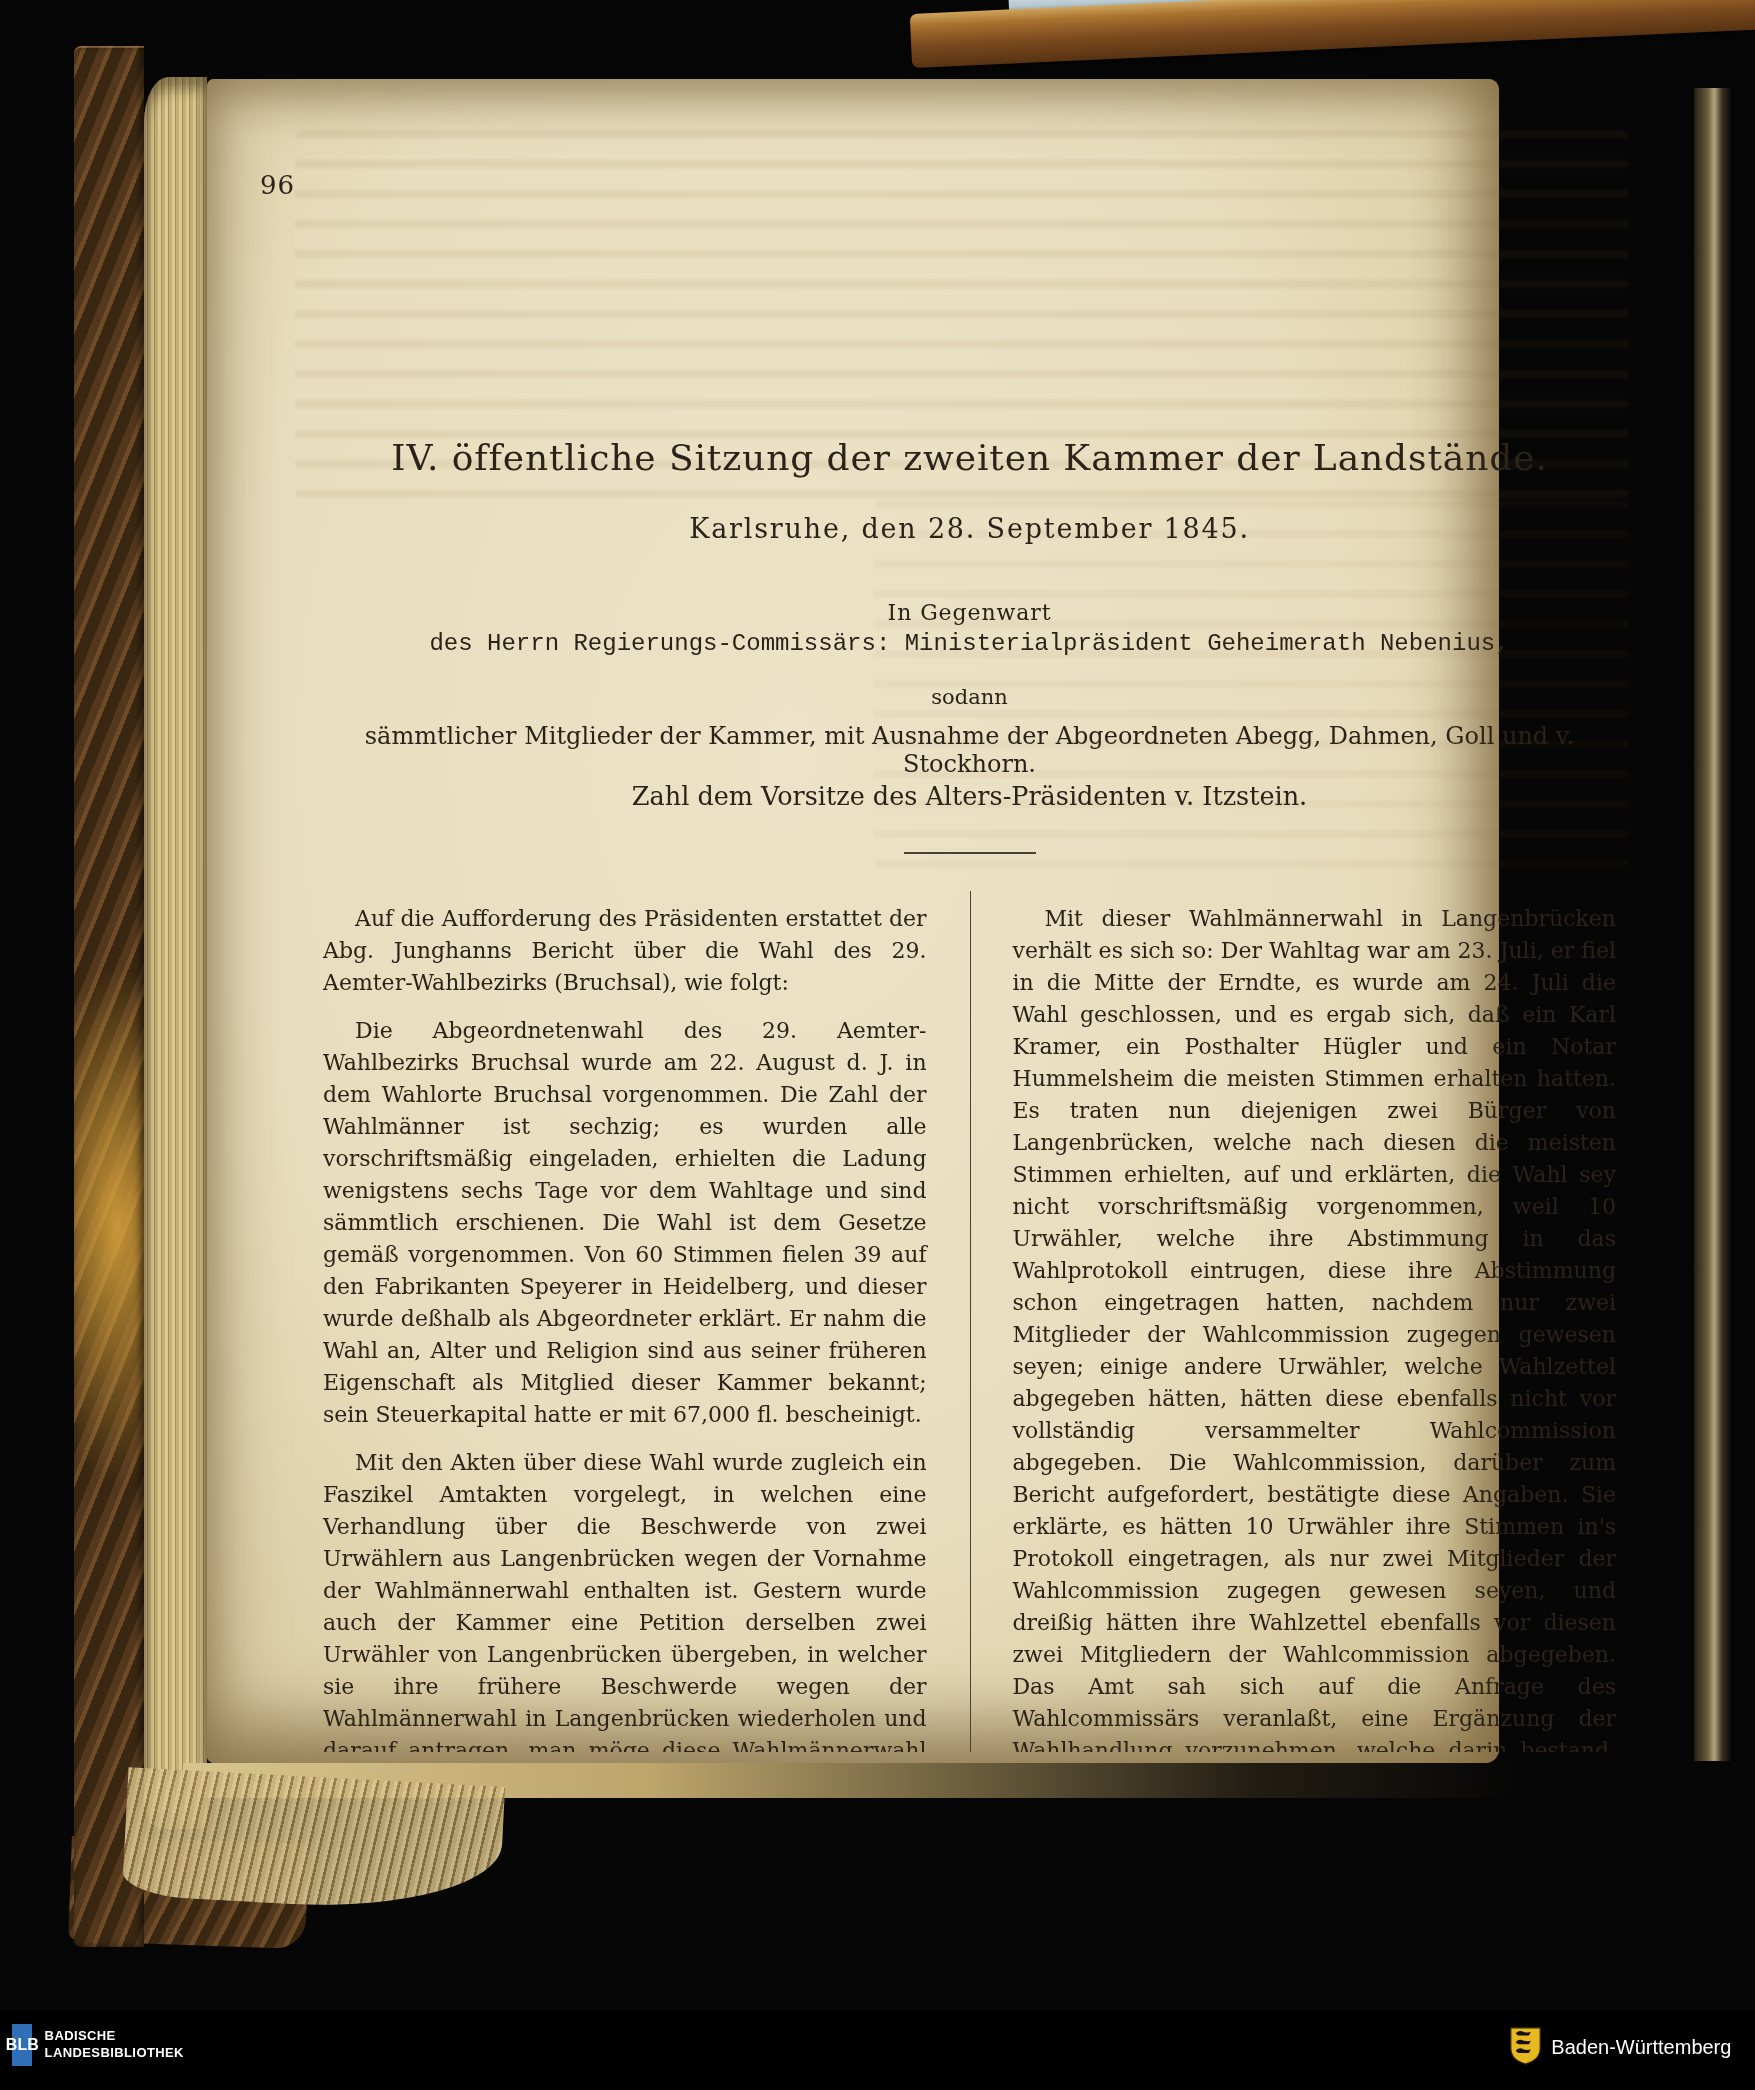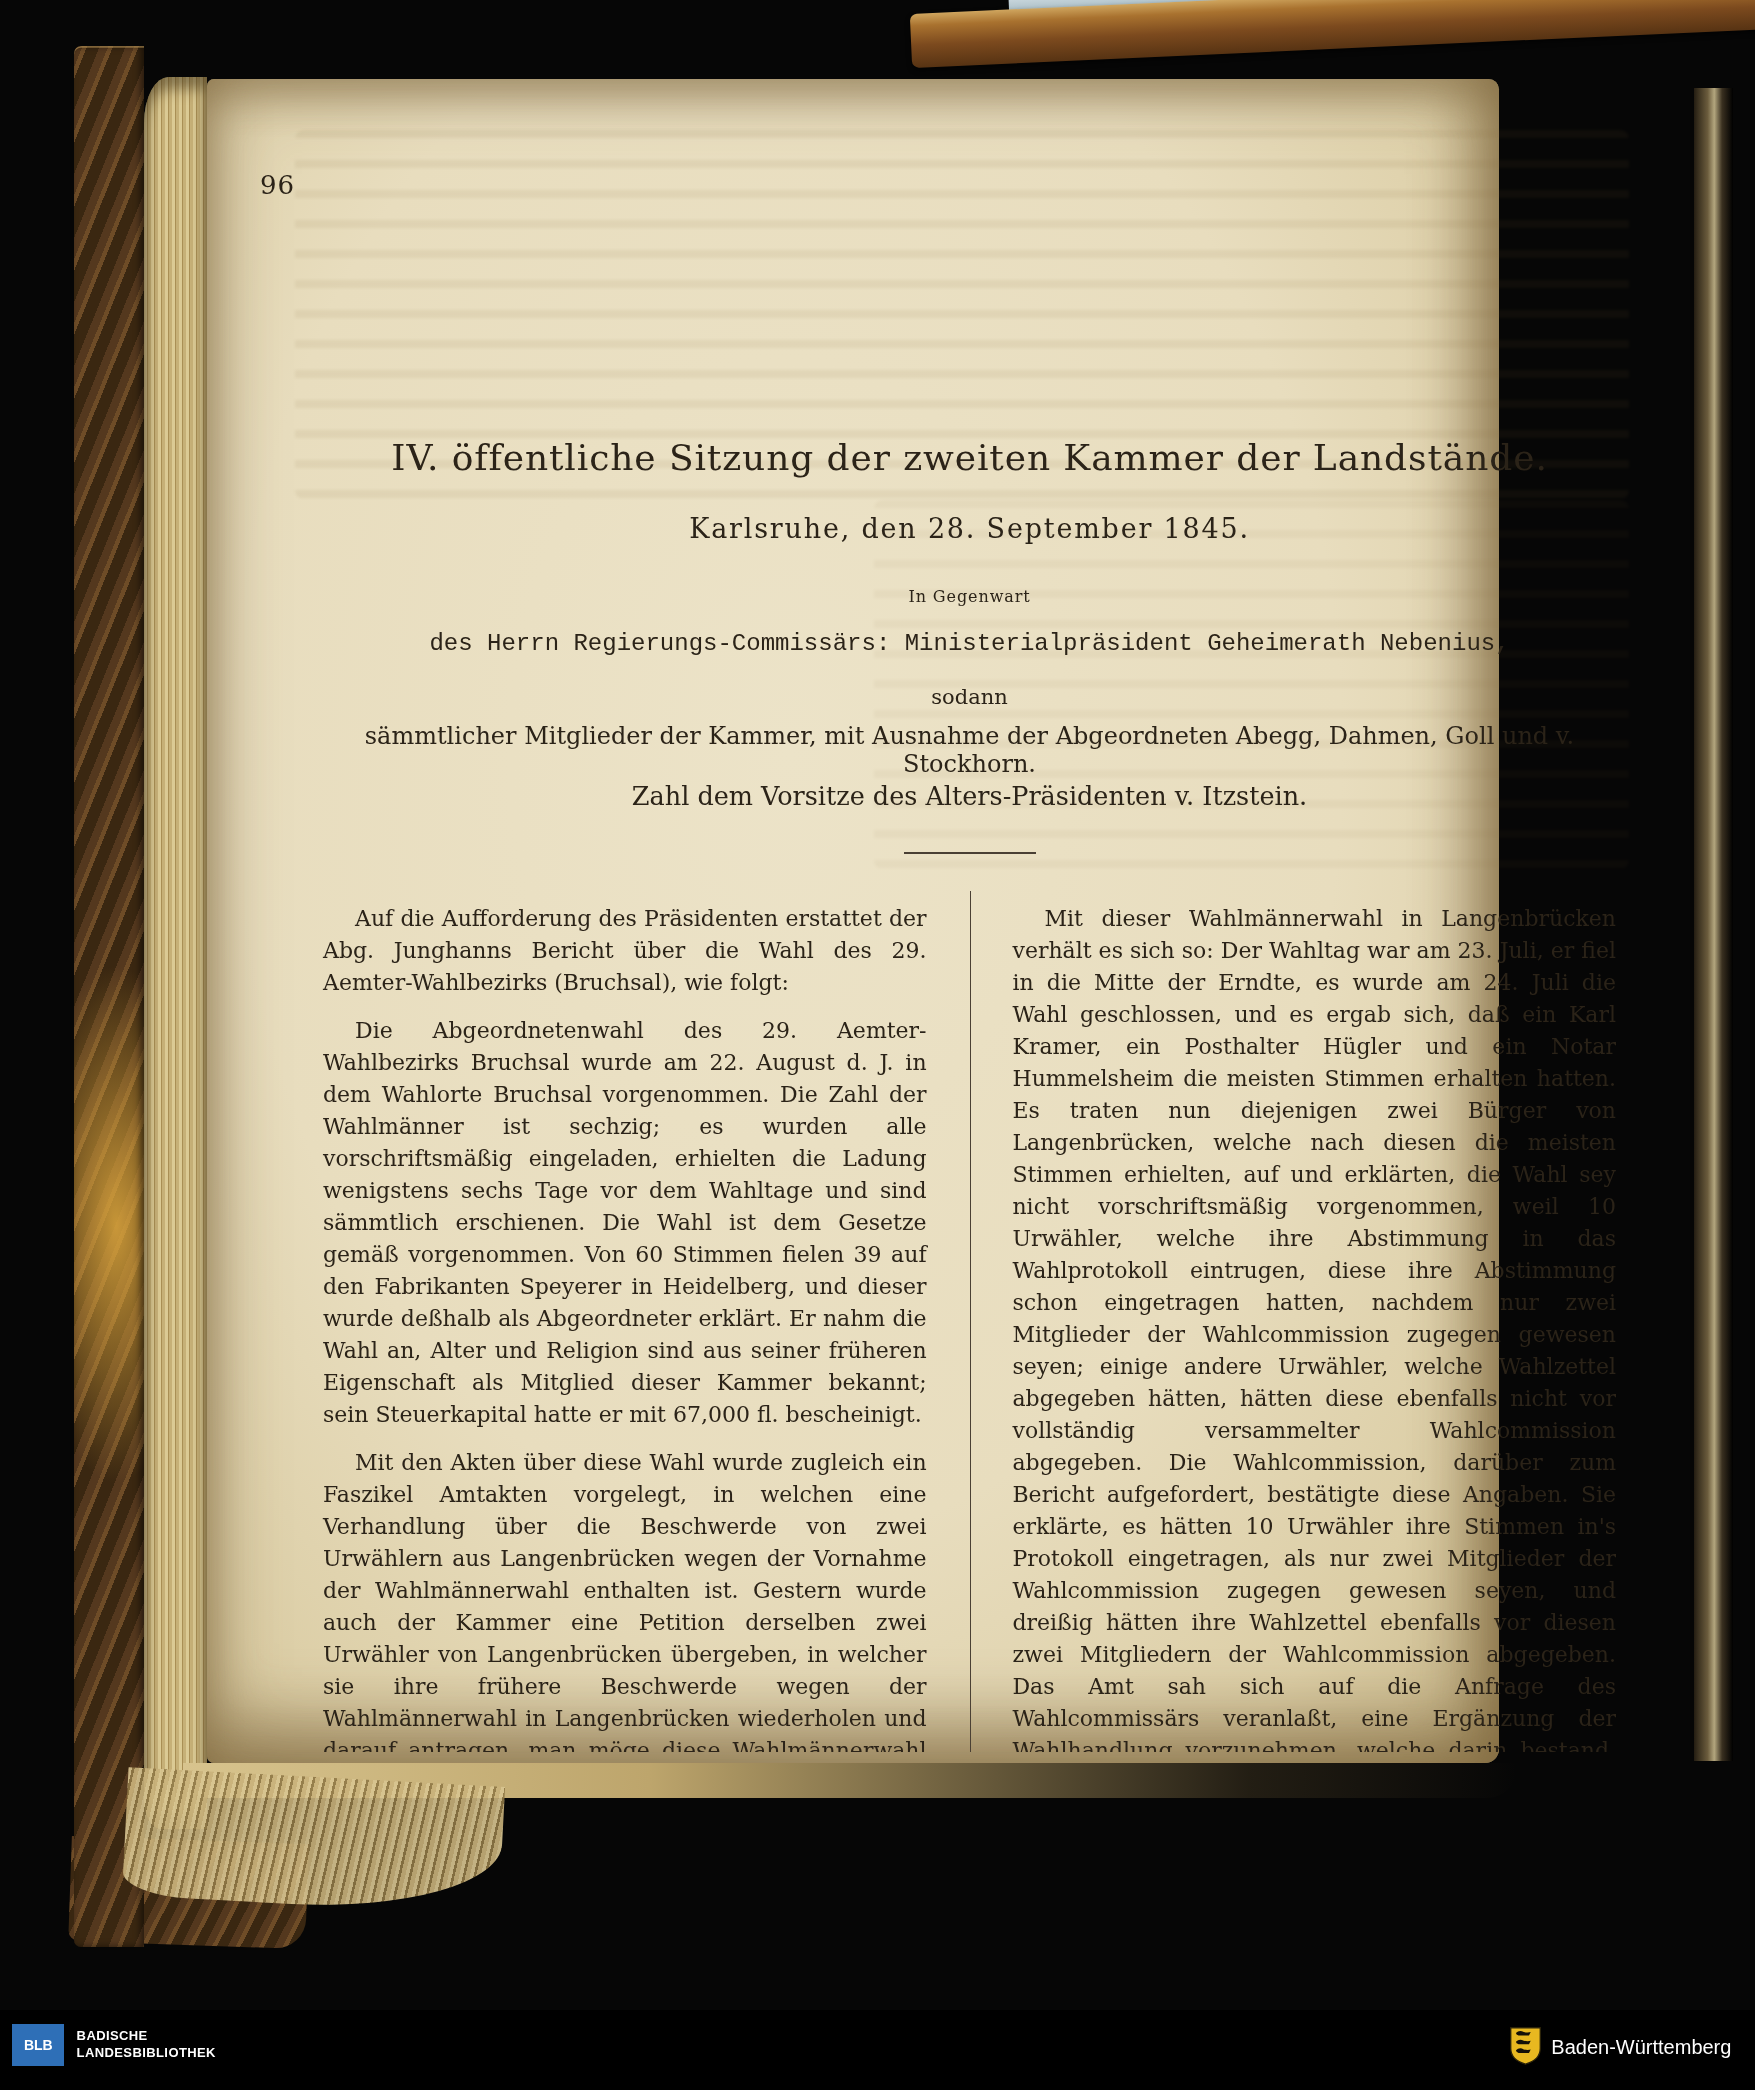--- a/index.html
+++ b/index.html
@@ -46,40 +46,40 @@
   .ghost{position:absolute;opacity:.40;filter:blur(1.8px);border-radius:8.8px;
     background:repeating-linear-gradient(to bottom, rgba(125,100,55,.22) 0 8px, rgba(125,100,55,0) 8px 30px);}
   .ghost-top{left:88px;top:51px;width:1334px;height:369px;}
   .ghost-mid{left:667px;top:421px;width:755px;height:369px;opacity:.26;}
 
   .page-number{position:absolute;left:53px;top:91px;font-size:26px;letter-spacing:0.9px;}
 
   .center-line{position:absolute;left:100px;width:1325px;text-align:center;}
   .session-heading{top:358px;font-size:36px;font-weight:400;letter-spacing:0.9px;}
   .dateline{top:434px;font-size:27px;letter-spacing:1.8px;}
-  .presence-heading{top:508px;font-size:16px;letter-spacing:0.9px;}
+  .presence-heading{top:521px;font-size:22px;letter-spacing:0.9px;}
   .presence-line1{top:551px;font-size:24px;font-family:Liberation Mono, monospace;}
   .presence-connector{top:606px;font-size:21px;}
   .presence-line2{top:643px;font-size:24px;}
   .chair-line{top:702px;font-size:25.5px;}
   .rule-wrap{top:762px;}
   .rule{display:inline-block;width:132px;height:1.8px;background:#4a4034;}
 
   .columns{position:absolute;left:100px;top:808px;width:1325px;height:865px;
     display:flex;overflow:hidden;}
   .col{width:636px;font-size:22px;line-height:32px;text-align:justify;}
   .col p{margin:16px;text-indent:32px;}
   .col-divider{width:0.9px;background:#4a4034;margin:3.5px 26px 0 27px;}
 
   
   .footer-bar{position:absolute;left:0;top:2010px;width:1756px;height:81px;background:#000;z-index:6;
     font-family:"Liberation Sans",sans-serif;color:#fff;}
   .blb-group{position:absolute;left:12.3px;top:14px;display:flex;align-items:center;gap:12.3px;cursor:pointer;}
-  .blb-badge{width:52px;height:42px;background:#2e6fb7;display:flex;align-items:center;justify-content:center;
-    font-weight:700;font-size:14px;color:#fff;}
+  .blb-badge{width:20px;height:42px;background:#2e6fb7;display:flex;align-items:center;justify-content:center;
+    font-weight:700;font-size:16px;color:#fff;}
   .blb-name{font-size:13px;font-weight:700;line-height:16.7px;letter-spacing:0.4px;}
   .bw-group{position:absolute;right:24.6px;top:16px;display:flex;align-items:center;gap:9px;cursor:pointer;}
   .bw-text{font-size:20px;}
 </style>
 </head>
 <body>
 
 <div class="stage">
 
   <div class="top-edge-light"></div>

